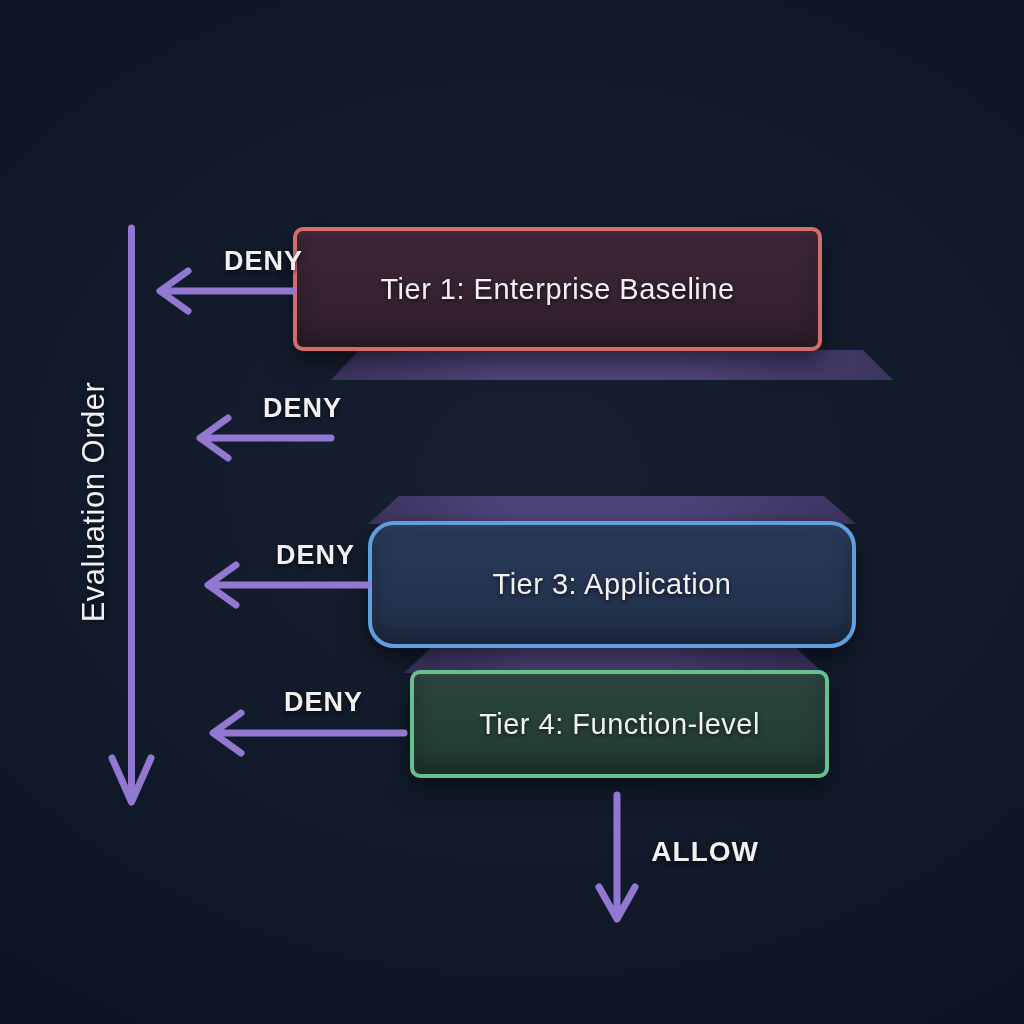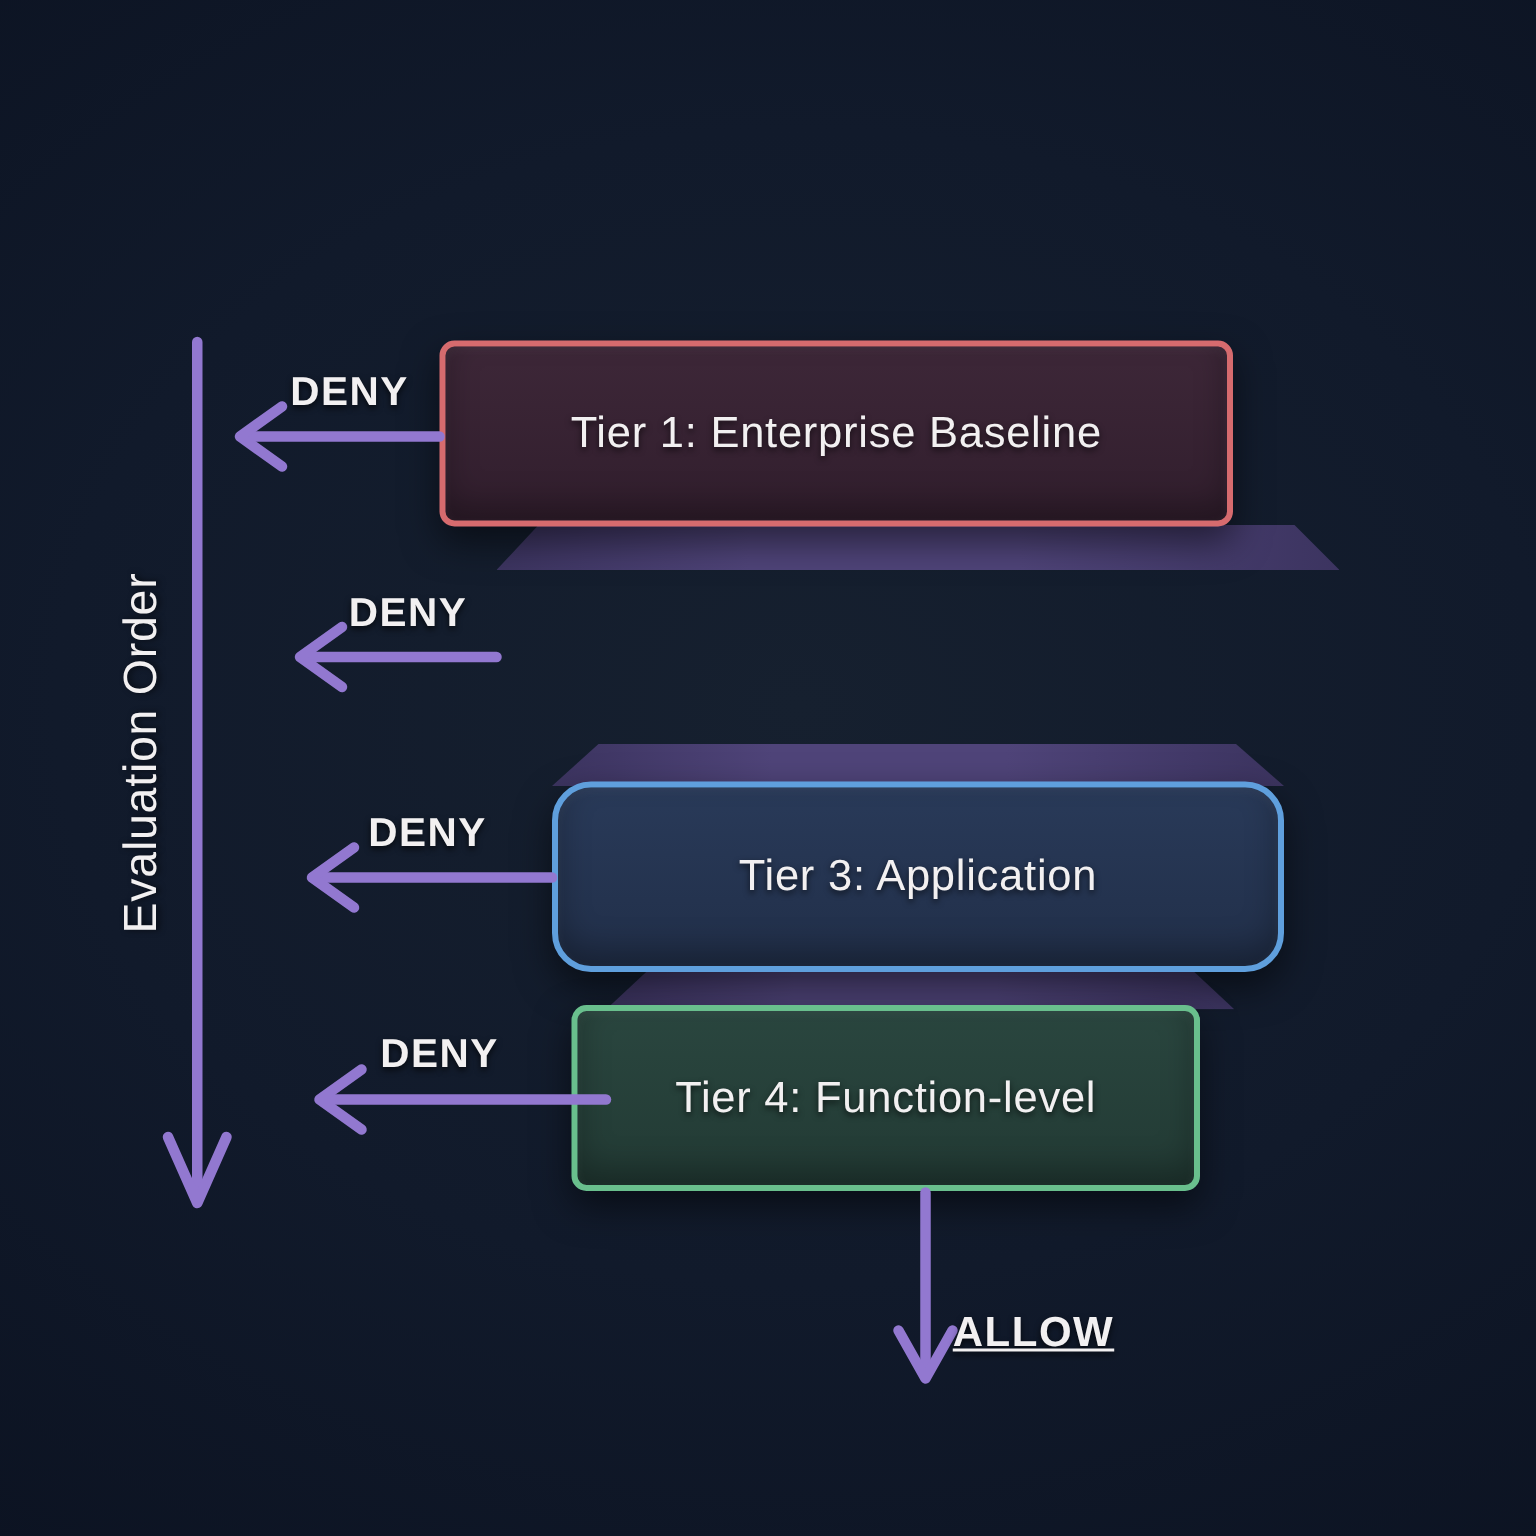--- a/index.html
+++ b/index.html
@@ -22,21 +22,21 @@
     color:var(--text);font-size:29px;font-weight:500;letter-spacing:.5px;
     text-shadow:0 2px 4px rgba(0,0,0,.65);white-space:nowrap;
   }
   .connector{
     position:absolute;z-index:1;
     background:linear-gradient(90deg, var(--connector-dark) 0%, var(--connector) 30%, var(--connector) 62%, var(--connector-dark) 100%);
   }
   .edge-label{
     position:absolute;z-index:3;color:var(--text);
     font-size:27px;font-weight:600;letter-spacing:1px;
-    text-align:center;text-shadow:0 2px 4px rgba(0,0,0,.7);white-space:nowrap;
+    text-align:right;text-shadow:0 2px 4px rgba(0,0,0,.7);white-space:nowrap;
   }
   .axis-label{
     position:absolute;z-index:3;color:var(--text);
     font-size:31px;font-weight:500;letter-spacing:.5px;white-space:nowrap;
     transform:translate(-50%,-50%) rotate(-90deg);
     text-shadow:0 2px 4px rgba(0,0,0,.6);
   }
   .arrow{position:absolute;z-index:3;overflow:visible;}
   .arrow line,.arrow polyline{
     stroke:var(--arrow);stroke-width:7;fill:none;
@@ -57,21 +57,21 @@
   <div class="connector" style="left:331px;top:350px;width:562px;height:30px;clip-path:polygon(28px 0, calc(100% - 30px) 0, 100% 100%, 0 100%);"></div>
   <div class="connector" style="left:368px;top:496px;width:488px;height:28px;clip-path:polygon(31px 0, calc(100% - 32px) 0, 100% 100%, 0 100%);"></div>
   <div class="connector" style="left:404px;top:645px;width:419px;height:28px;clip-path:polygon(30px 0, calc(100% - 30px) 0, 100% 100%, 0 100%);"></div>
 
   <div class="tier-box" style="left: 293px; top: 227px; width: 529px; height: 124px; border-color: rgb(214, 107, 110); background: linear-gradient(rgb(61, 39, 56), rgb(49, 30, 45));">
     <span class="tier-label">Tier 1: Enterprise Baseline</span>
   </div>
   <div class="tier-box" style="left: 368px; top: 521px; width: 488px; height: 127px; border-color: rgb(95, 159, 221); background: linear-gradient(rgb(41, 58, 89), rgb(33, 47, 73)); border-radius: 26px;">
     <span class="tier-label">Tier 3: Application</span>
   </div>
-  <div class="tier-box" style="left: 381px; top: 670px; width: 419px; height: 124px; border-color: rgb(105, 191, 141); background: linear-gradient(rgb(42, 70, 63), rgb(34, 58, 52));">
+  <div class="tier-box" style="left: 410px; top: 670px; width: 419px; height: 108px; border-color: rgb(105, 191, 141); background: linear-gradient(rgb(42, 70, 63), rgb(34, 58, 52));">
     <span class="tier-label">Tier 4: Function-level</span>
   </div>
 
   <svg class="arrow" style="left:150px;top:266px;" width="145" height="50" viewBox="0 0 145 50">
     <line x1="143" y1="25" x2="14" y2="25"></line>
     <polyline points="38,5 10,25 38,45"></polyline>
   </svg>
   <div class="edge-label" style="left:163px;top:246px;width:140px;">DENY</div>
 
   <svg class="arrow" style="left:190px;top:413px;" width="143" height="50" viewBox="0 0 143 50">
@@ -89,15 +89,15 @@
   <svg class="arrow" style="left:203px;top:708px;" width="203" height="50" viewBox="0 0 203 50">
     <line x1="201" y1="25" x2="14" y2="25"></line>
     <polyline points="38,5 10,25 38,45"></polyline>
   </svg>
   <div class="edge-label" style="left:223px;top:687px;width:140px;">DENY</div>
 
   <svg class="arrow" style="left:594px;top:793px;" width="46" height="132" viewBox="0 0 46 132">
     <line x1="23" y1="2" x2="23" y2="122"></line>
     <polyline points="5,94 23,126 41,94"></polyline>
   </svg>
-  <div class="edge-label" style="left:619px;top:872px;width:140px;font-size:28px;text-decoration:underline;">ALLOW</div>
+  <div class="edge-label" style="left:619px;top:836px;width:140px;font-size:28px;">ALLOW</div>
 
 </div>
 
 </body></html>

